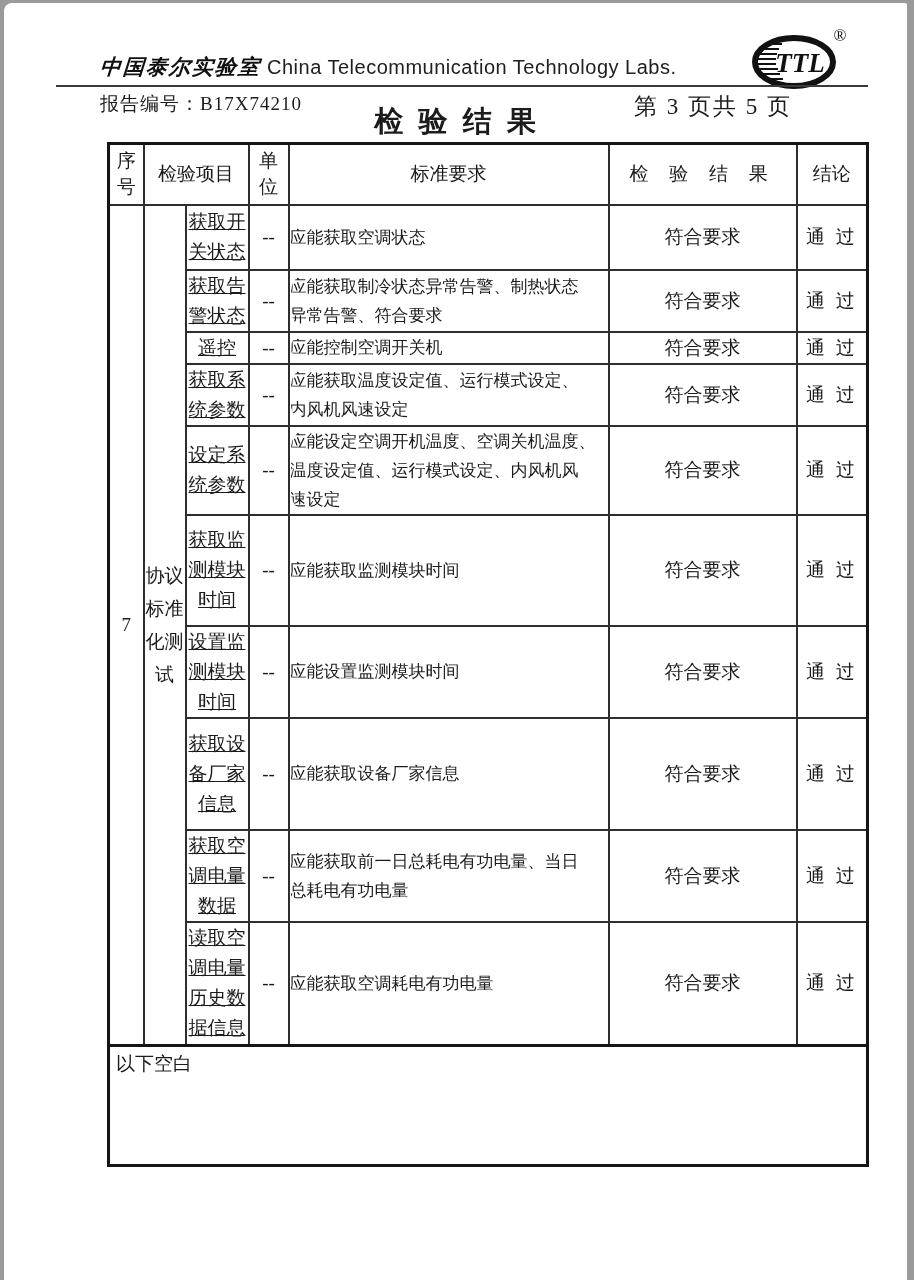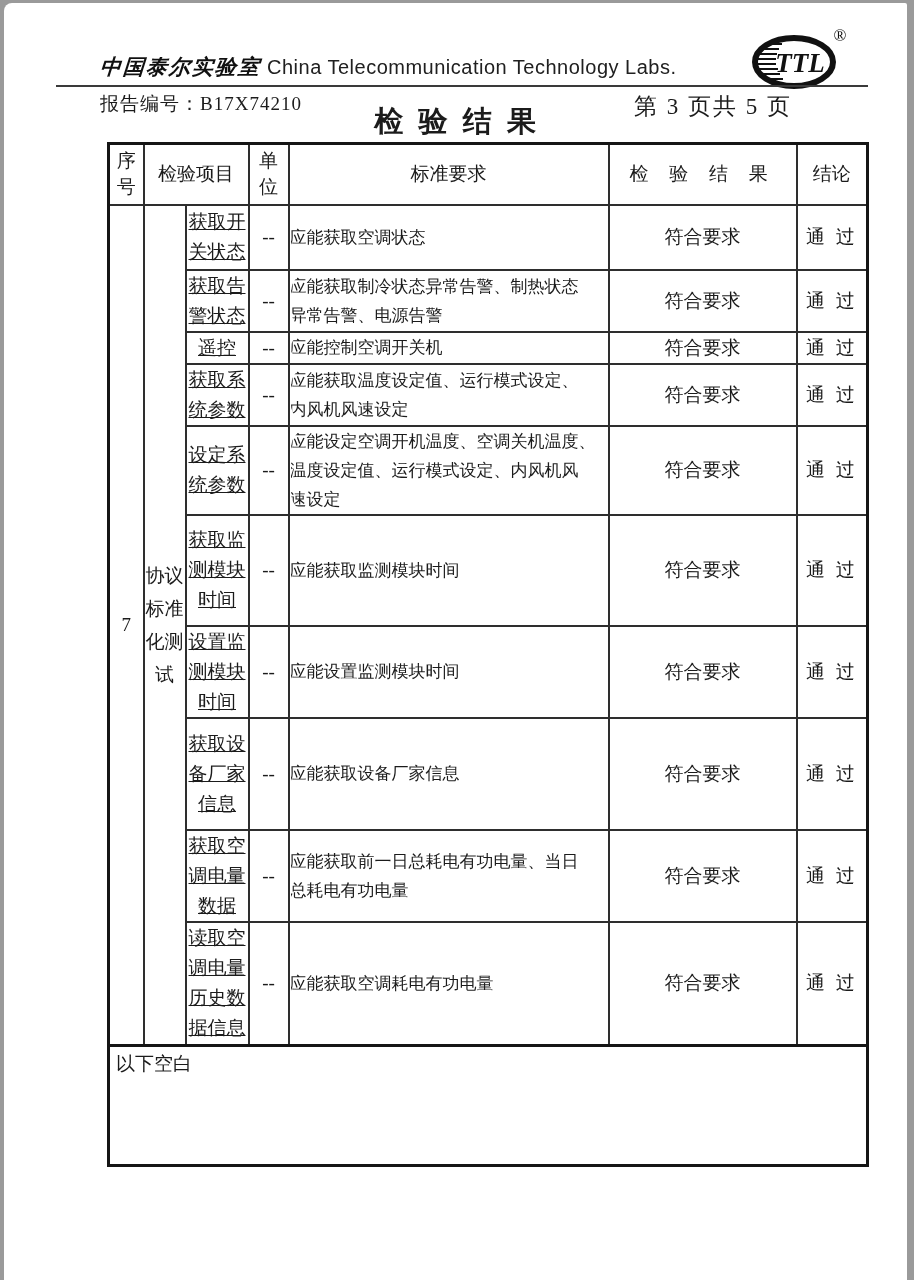--- a/index.html
+++ b/index.html
@@ -137,21 +137,21 @@
       <td class="std">应能获取空调状态</td>
       <td>符合要求</td>
       <td class="verdict">通 过</td>
     </tr>
 
     <tr style="height:60px">
       <td class="item">获取告
 警状态</td>
       <td>--</td>
       <td class="std">应能获取制冷状态异常告警、制热状态
-异常告警、电源告警</td>
+异常告警、符合要求</td>
       <td>符合要求</td>
       <td class="verdict">通 过</td>
     </tr>
 
     <tr style="height:27px">
       <td class="item">遥控</td>
       <td>--</td>
       <td class="std">应能控制空调开关机</td>
       <td>符合要求</td>
       <td class="verdict">通 过</td>

